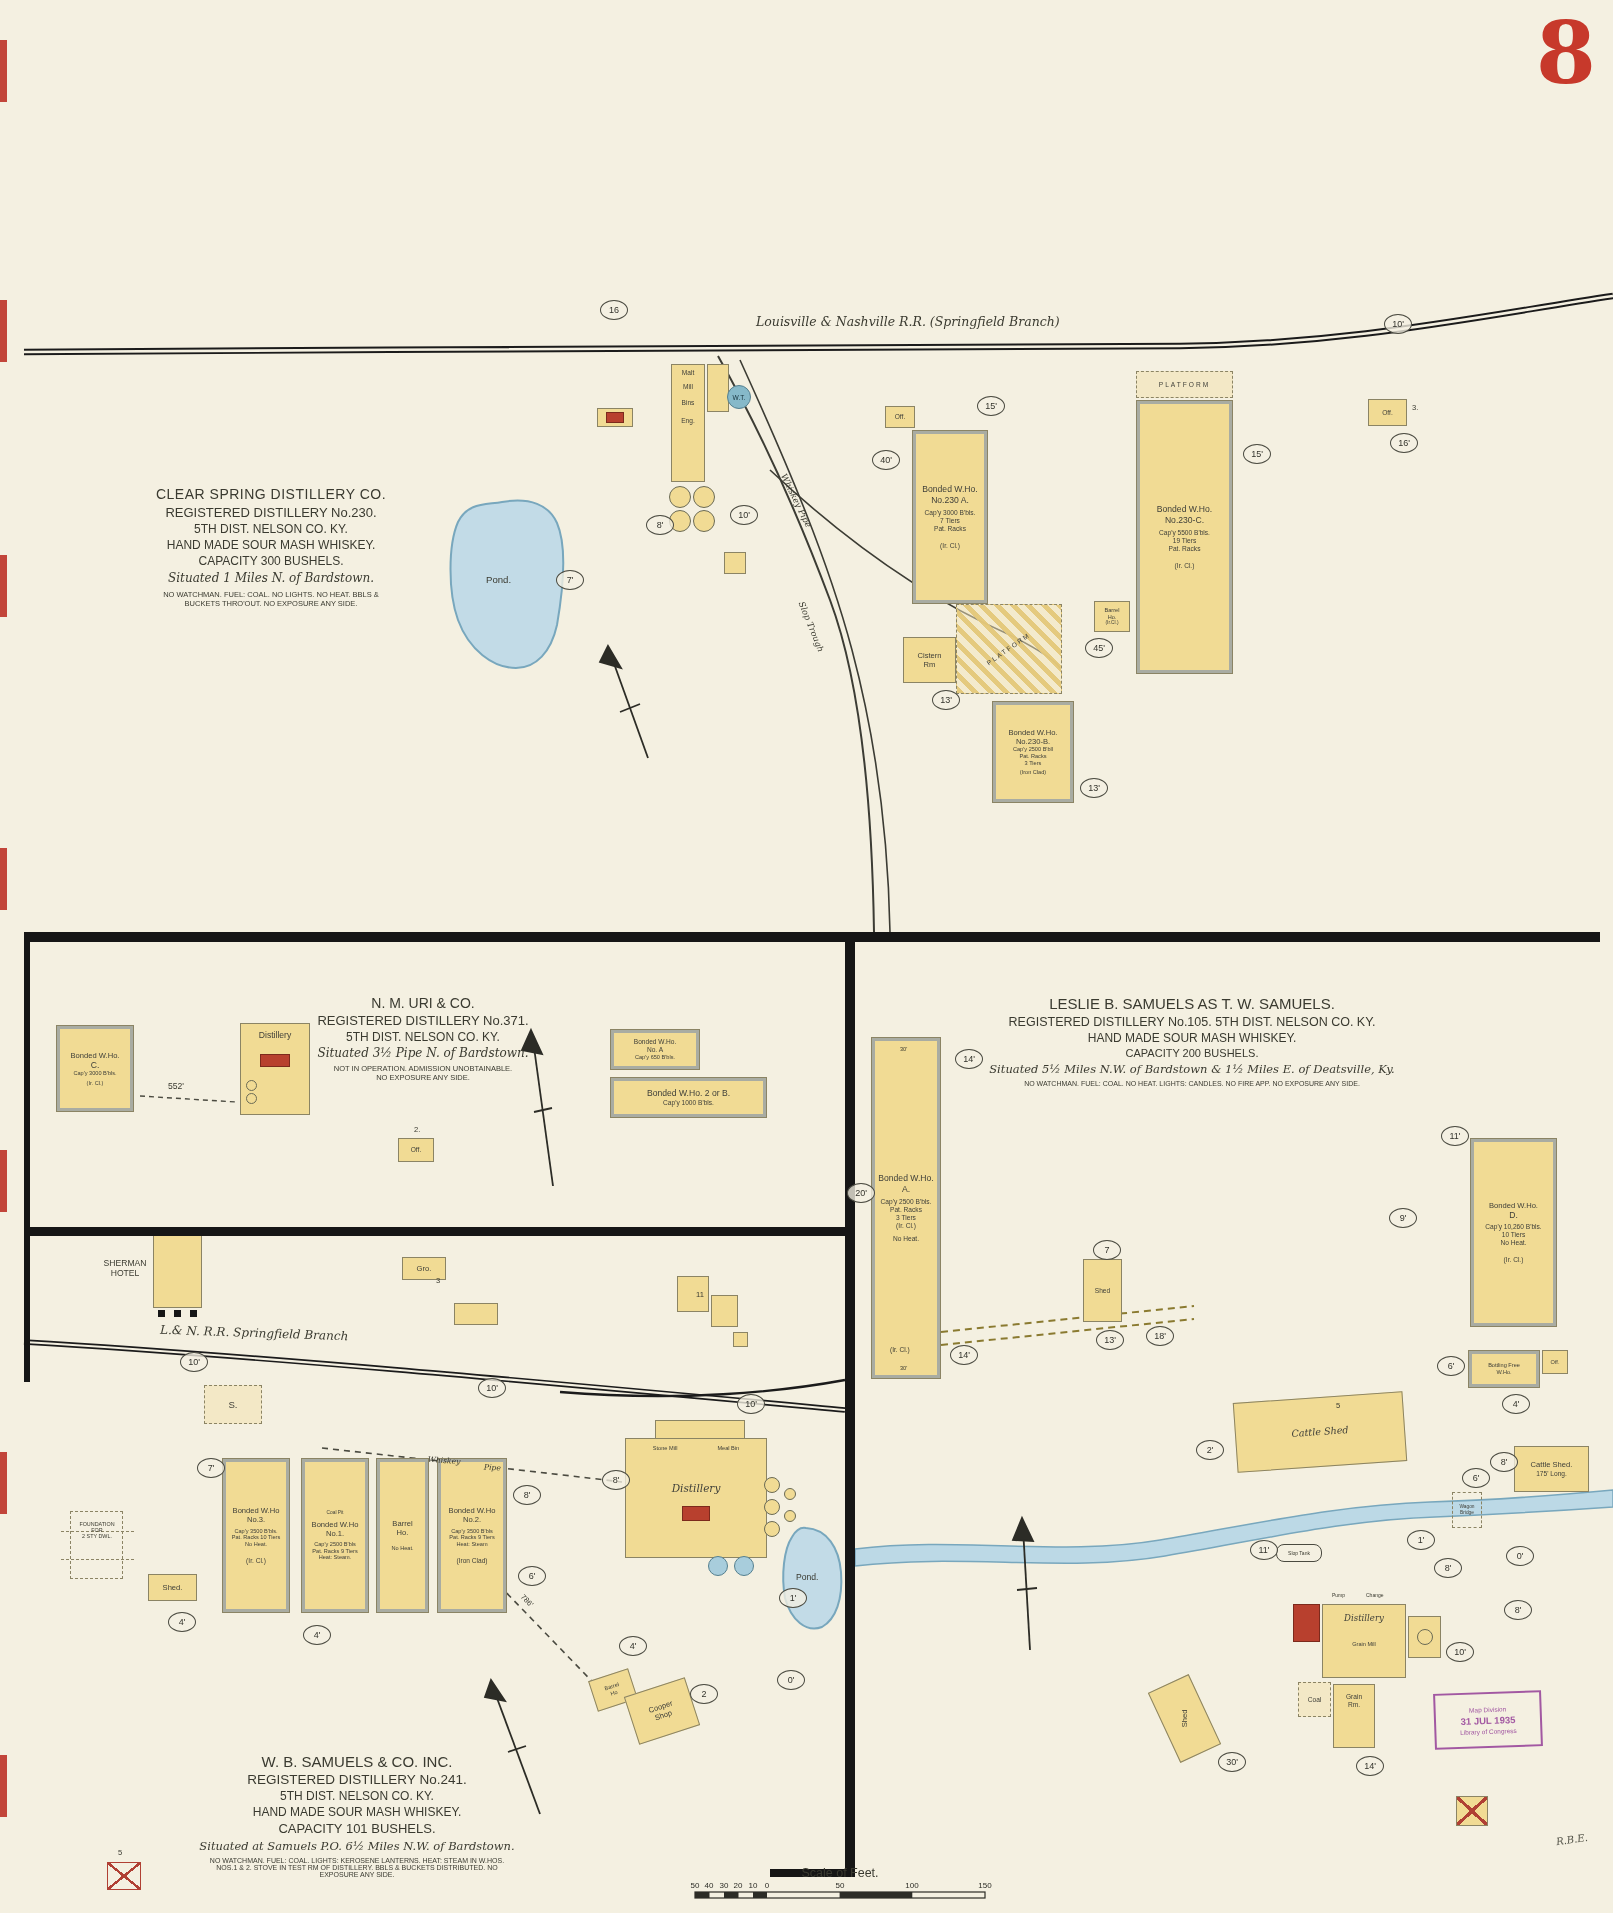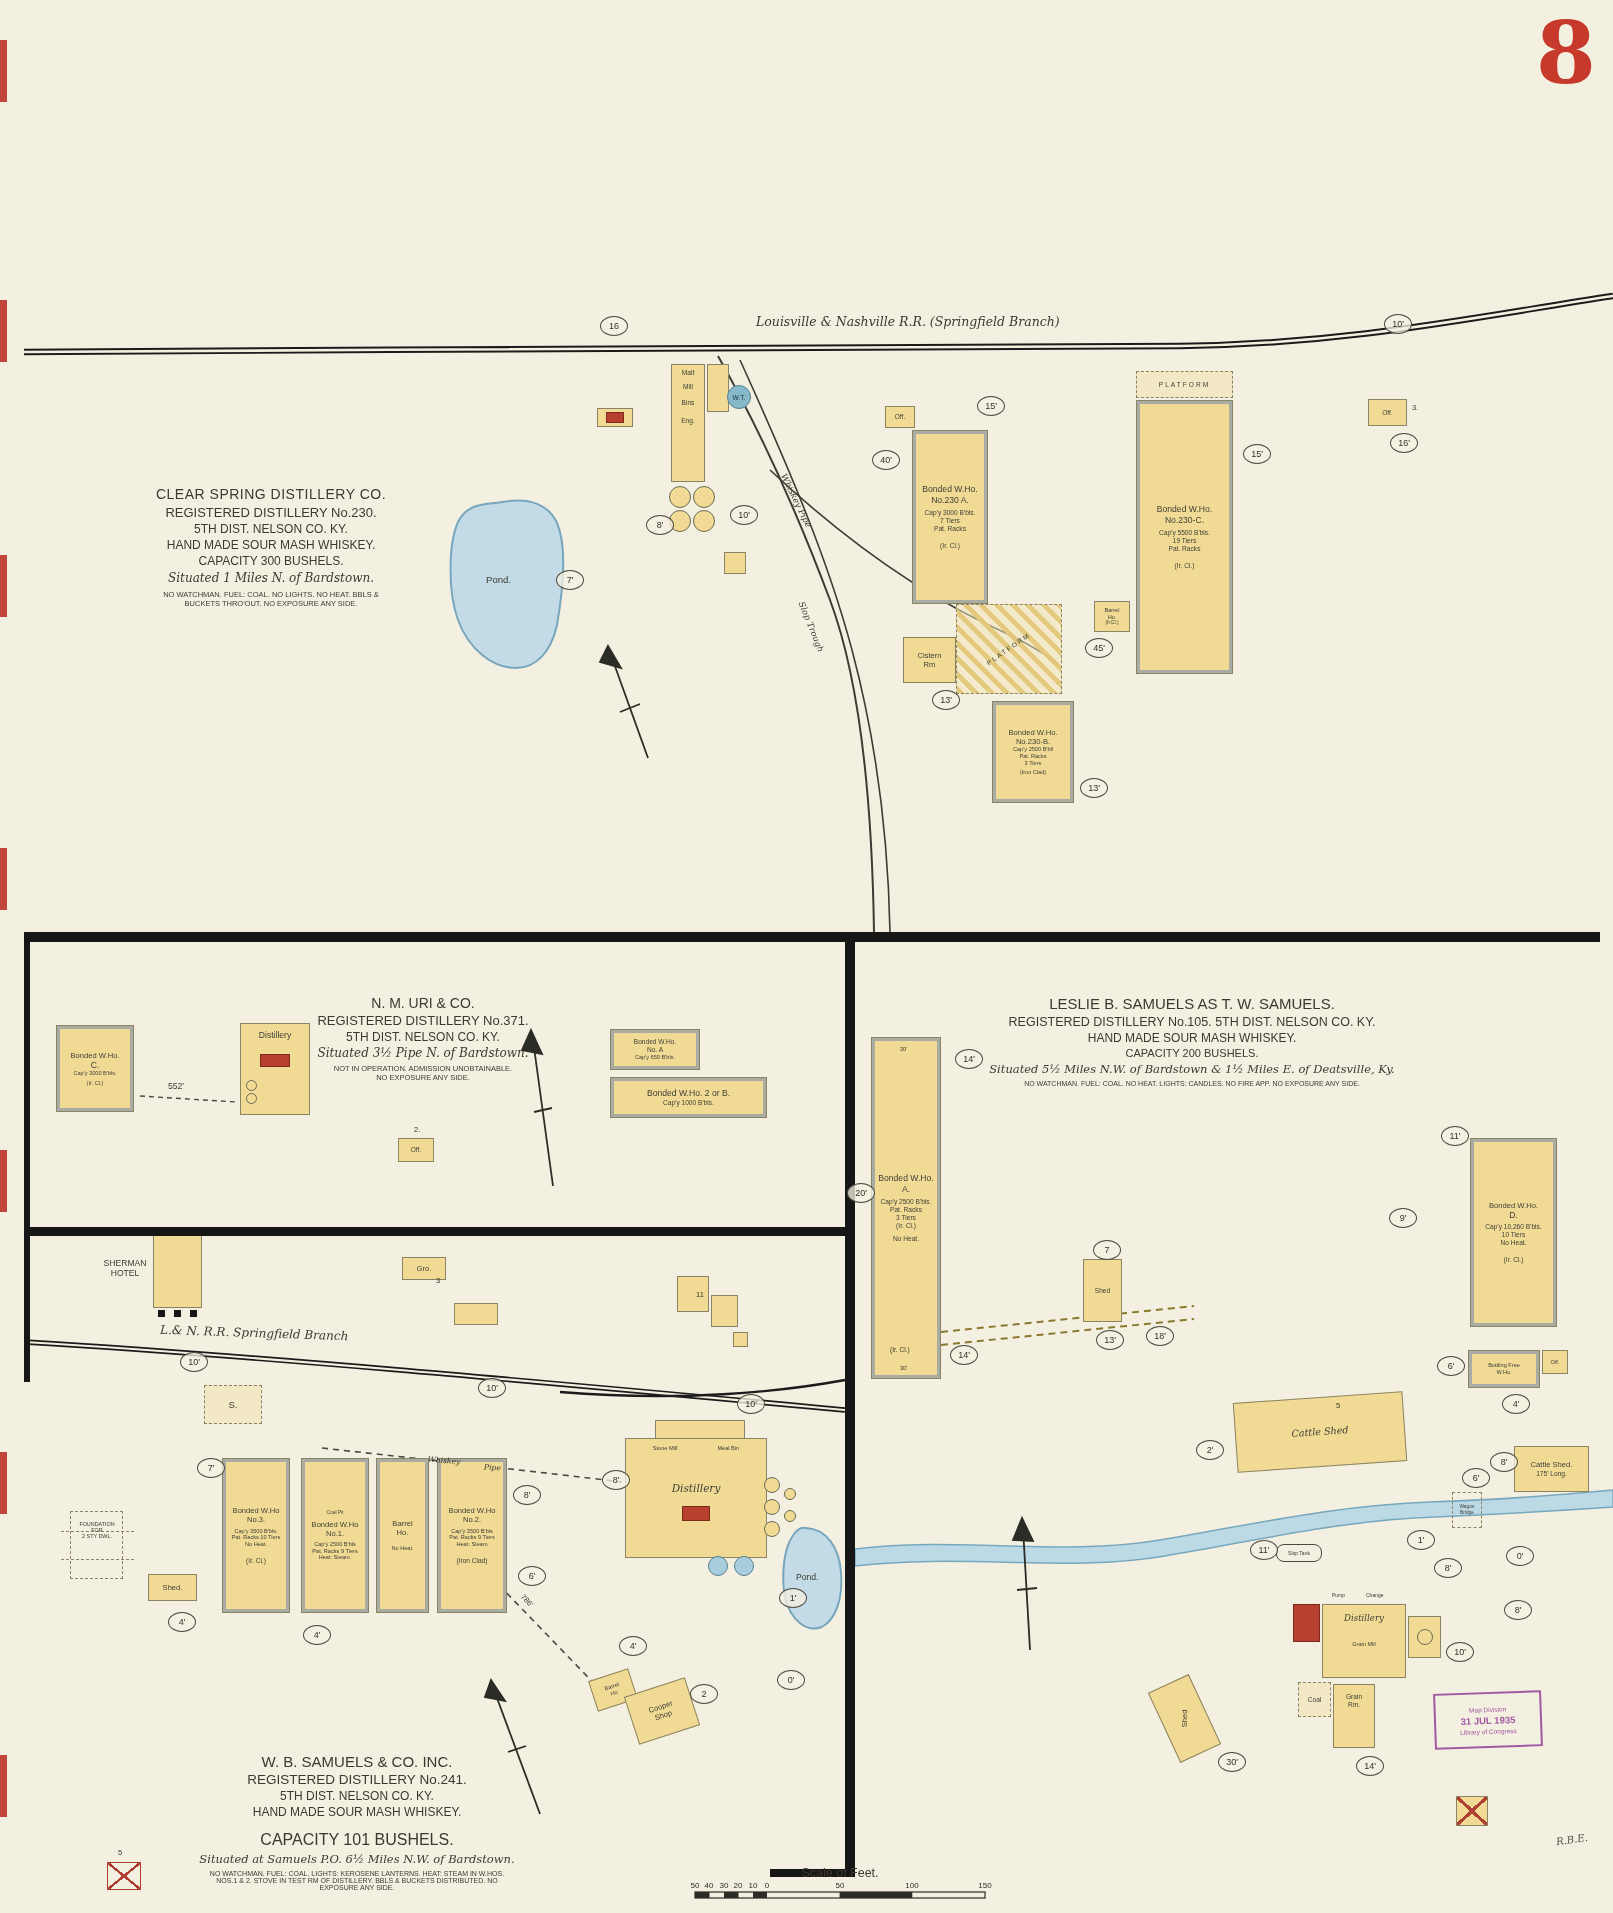--- a/index.html
+++ b/index.html
@@ -326,21 +326,21 @@
   <div class="b" style="left:630px;top:1686px;width:64px;height:50px;transform:rotate(-18deg)">
     <span class="f7">Cooper</span>
     <span class="f7">Shop</span>
   </div>
 
   <div class="t tc" style="left:187px;top:1753px;width:340px">
     <div style="font-size:15px">W. B. SAMUELS &amp; CO. INC.</div>
     <div style="font-size:13.5px;margin-top:2px">REGISTERED DISTILLERY No.241.</div>
     <div style="font-size:12px;margin-top:2px">5TH DIST. NELSON CO. KY.</div>
     <div style="font-size:12px;margin-top:2px">HAND MADE SOUR MASH WHISKEY.</div>
-    <div style="font-size:16px;margin-top:12px">CAPACITY 101 BUSHELS.</div>
+    <div style="font-size:13px;margin-top:2px">CAPACITY 101 BUSHELS.</div>
     <div class="ser" style="font-size:11.5px;margin-top:3px">Situated at Samuels P.O. 6½ Miles N.W. of Bardstown.</div>
     <div style="font-size:7px;margin-top:4px">NO WATCHMAN. FUEL: COAL. LIGHTS: KEROSENE LANTERNS. HEAT: STEAM IN W.HOS.</div>
     <div style="font-size:7px">NOS.1 &amp; 2. STOVE IN TEST RM OF DISTILLERY. BBLS &amp; BUCKETS DISTRIBUTED. NO</div>
     <div style="font-size:7px">EXPOSURE ANY SIDE.</div>
   </div>
   <div class="t f7" style="left:118px;top:1848px">5</div>
   <div style="position:absolute;left:107px;top:1862px;width:32px;height:26px;border:1.6px solid #b04034;z-index:3;
        background:linear-gradient(to top right,transparent 47%,#b04034 47%,#b04034 53%,transparent 53%),linear-gradient(to bottom right,transparent 47%,#b04034 47%,#b04034 53%,transparent 53%)"></div>
   <div class="t f12" style="left:775px;top:1866px;width:130px;text-align:center">Scale of Feet.</div>
 
@@ -427,21 +427,21 @@
   <div style="position:absolute;left:1456px;top:1796px;width:30px;height:28px;border:1.6px solid #8b8464;background:#f1db94;z-index:1;
        background-image:linear-gradient(to top right,transparent 46%,#b04034 46%,#b04034 54%,transparent 54%),linear-gradient(to bottom right,transparent 46%,#b04034 46%,#b04034 54%,transparent 54%)"></div>
 
   <div id="loc">
     <span style="font-size:6.5px">Map Division</span>
     <span style="font-size:9.5px;font-weight:bold;margin:2px 0">31 JUL 1935</span>
     <span style="font-size:6.5px">Library of Congress</span>
   </div>
   <div class="t ser" style="left:1556px;top:1834px;font-size:10px;transform:rotate(-8deg);color:#55554a">R.B.E.</div>
 
-  <div class="c" style="left:600px;top:316px">
+  <div class="c" style="left:600px;top:300px">
       <span>16</span>
     </div>
   <div class="c" style="left:1384px;top:314px">
       <span>10'</span>
     </div>
   <div class="c" style="left:872px;top:450px">
       <span>40'</span>
     </div>
   <div class="c" style="left:977px;top:396px">
       <span>15'</span>

